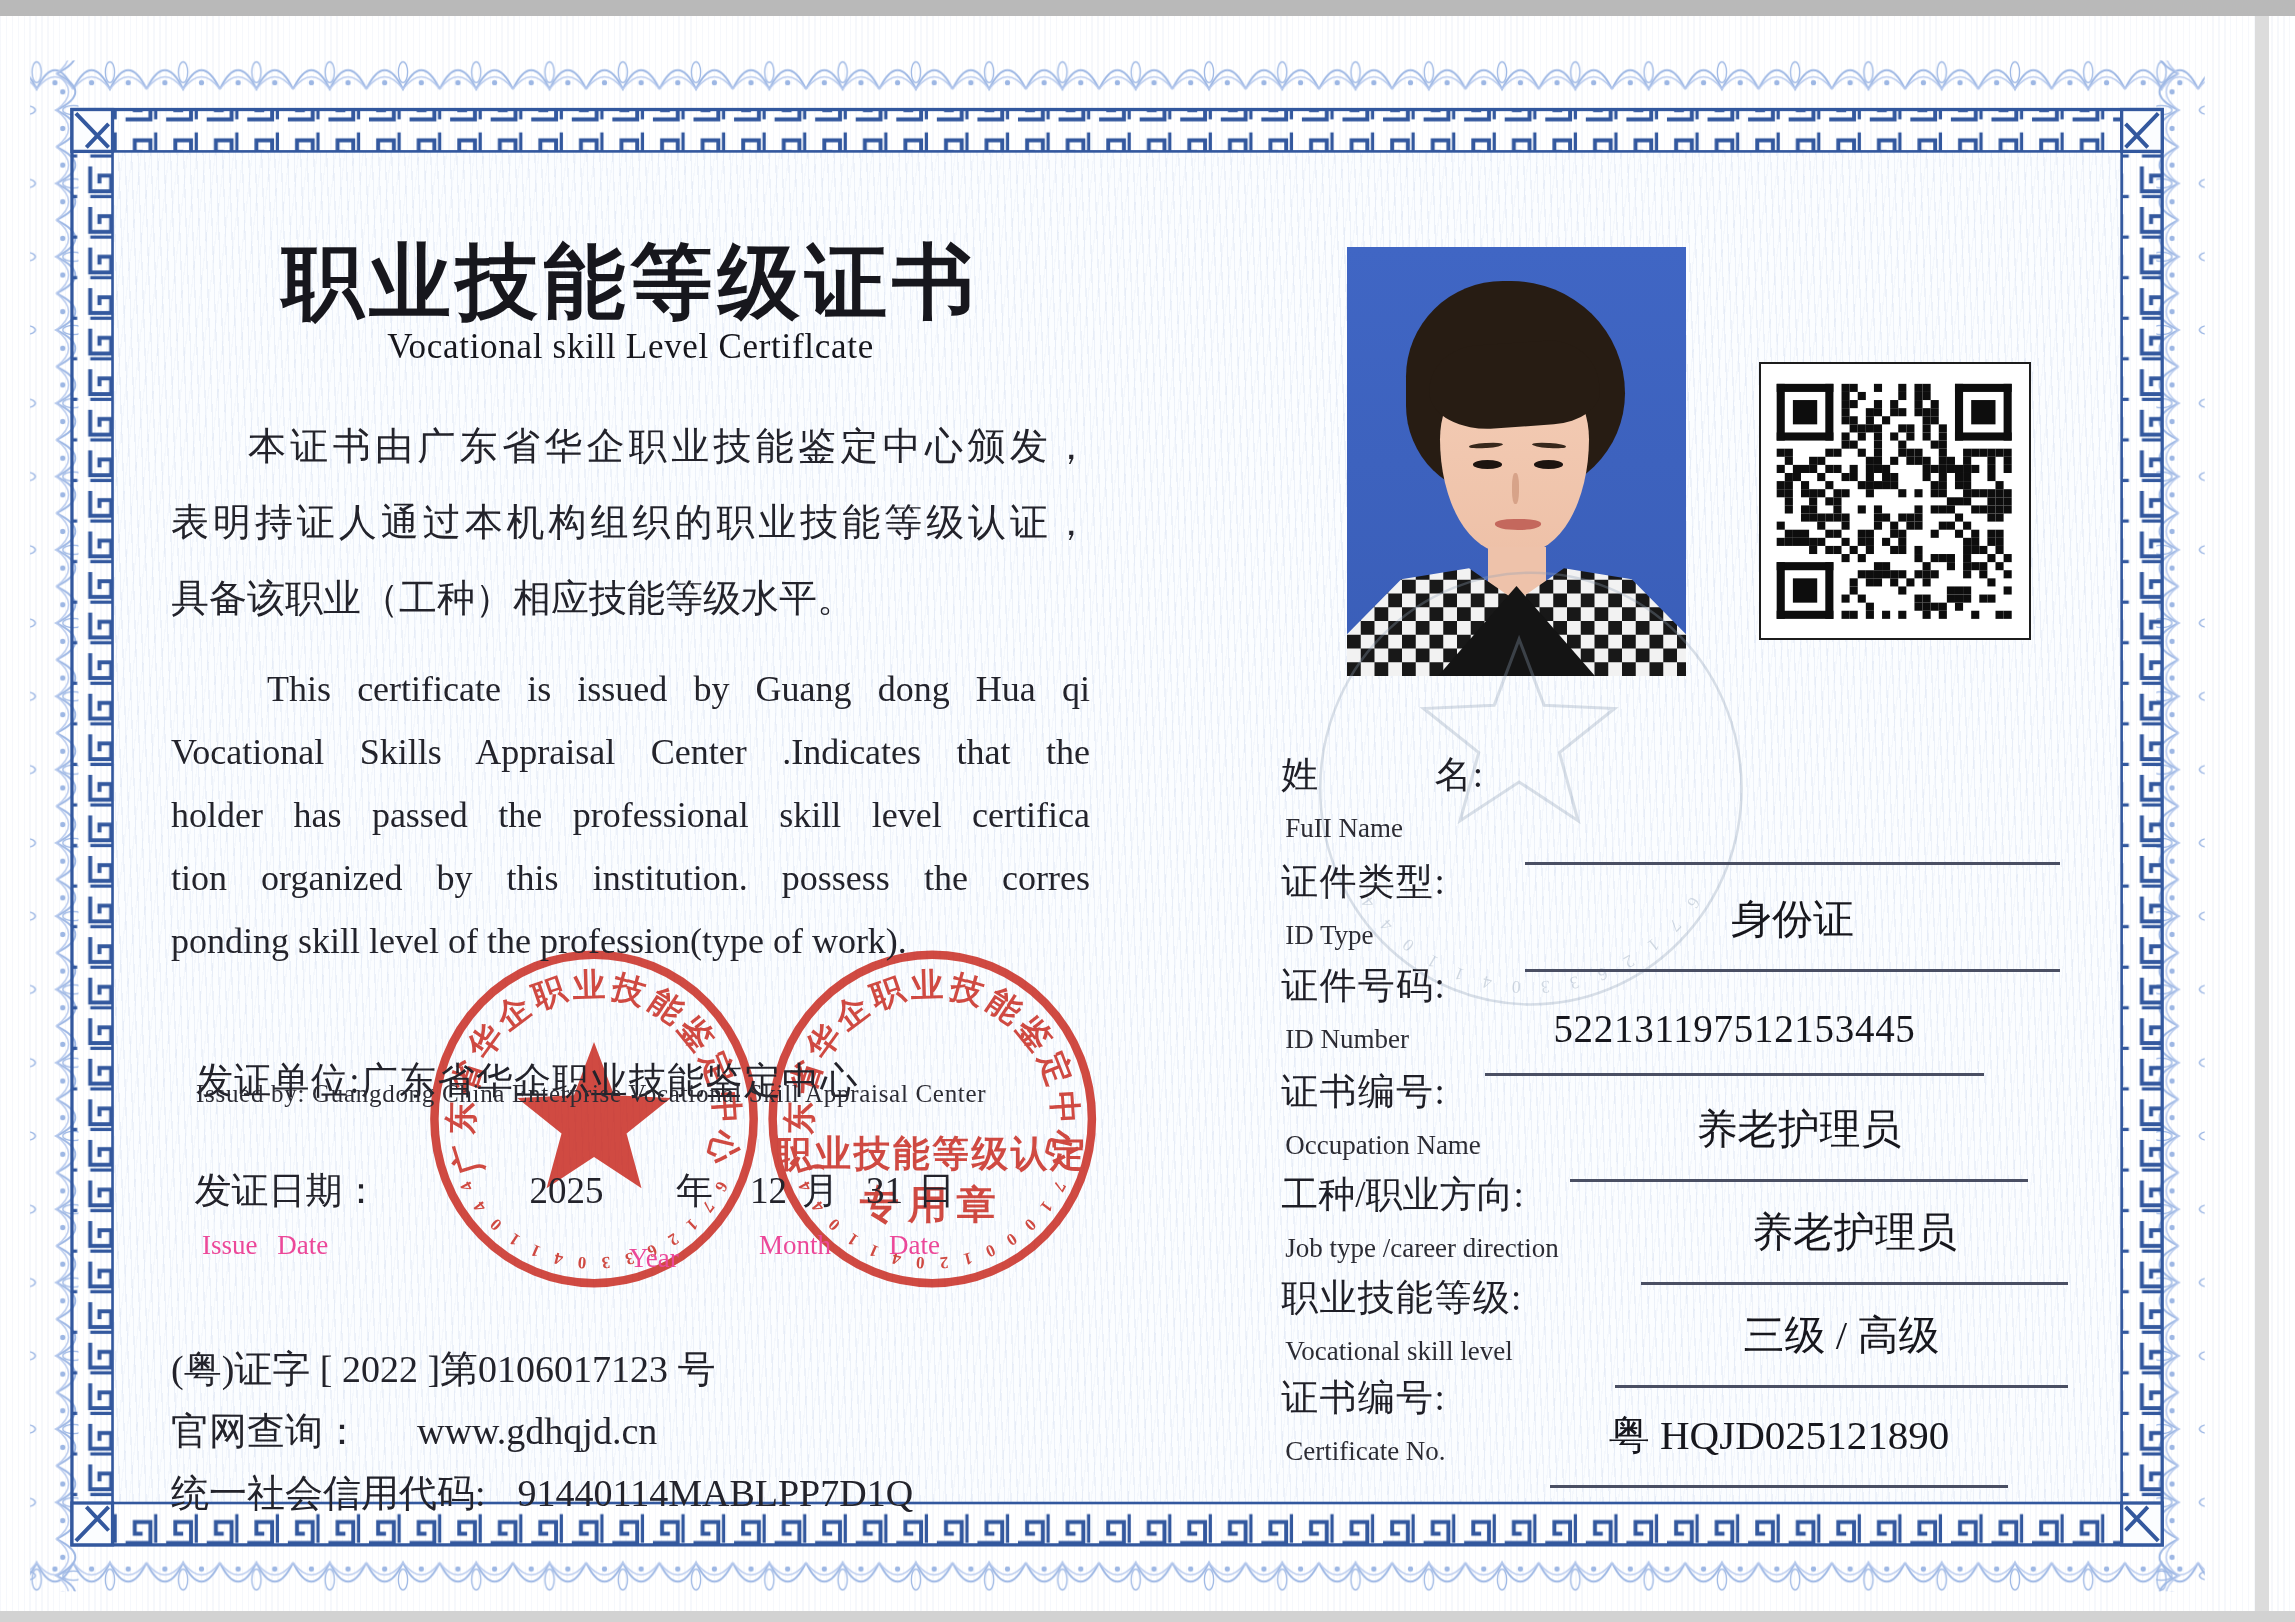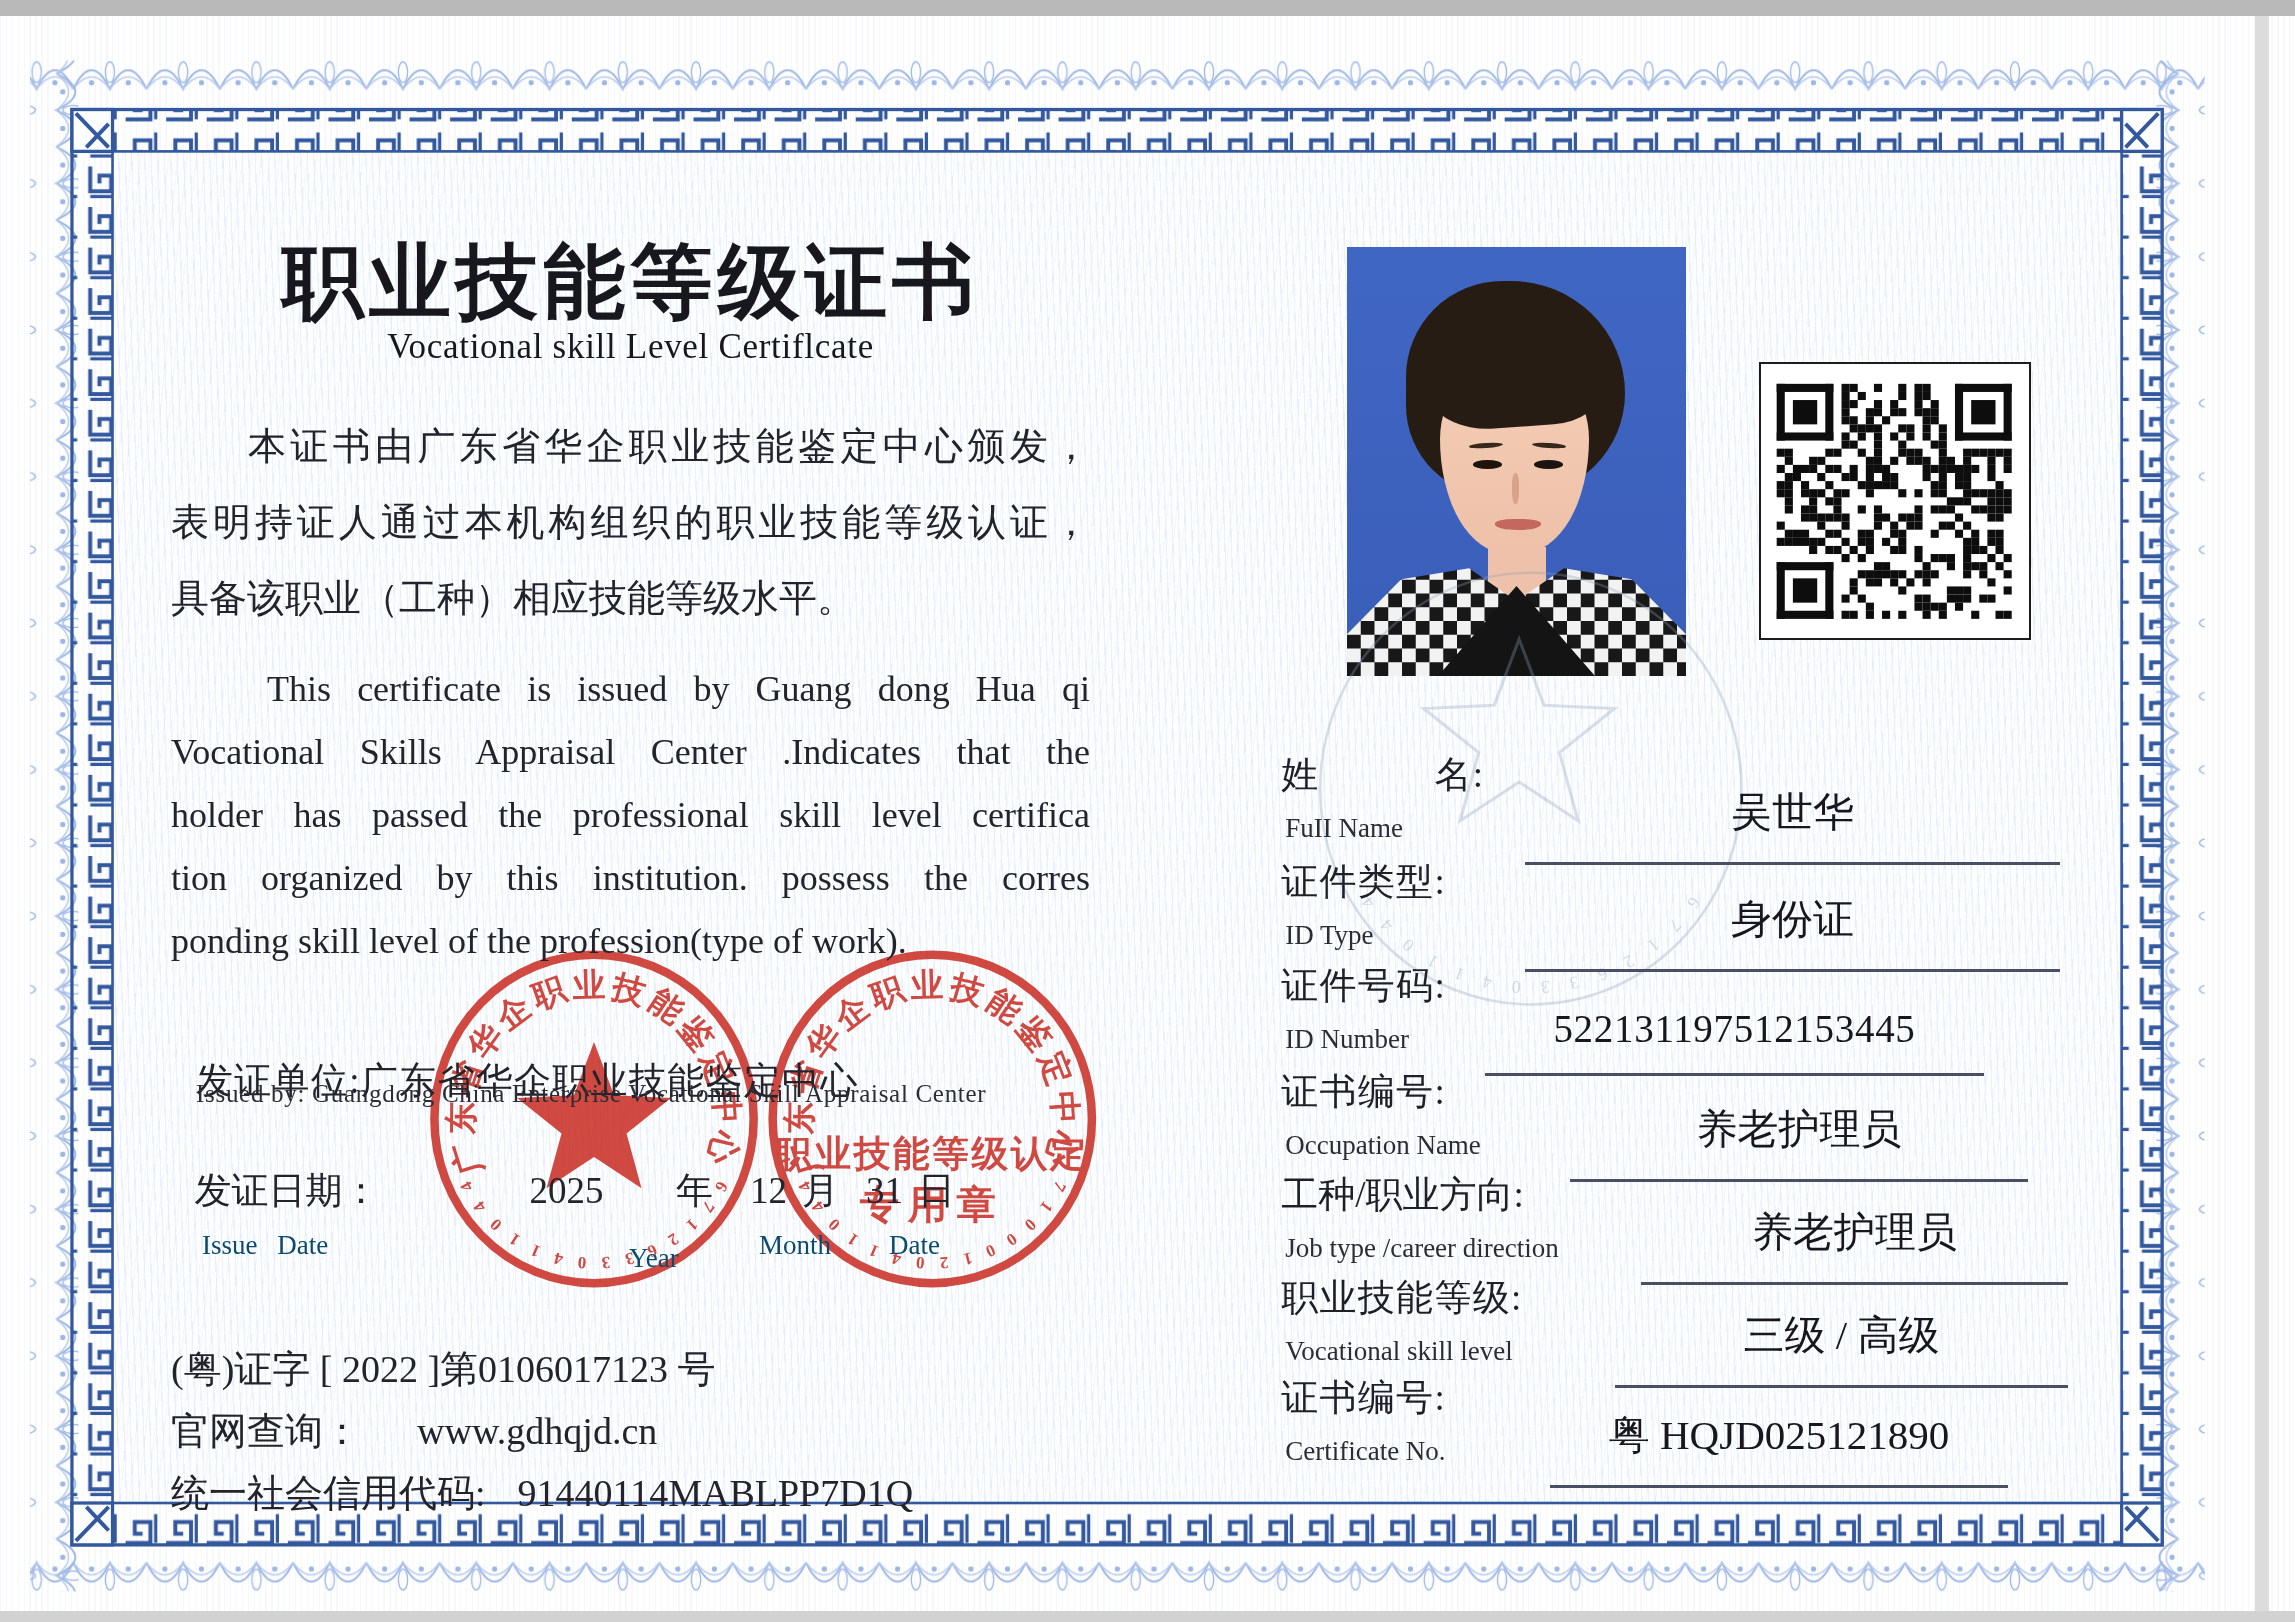--- a/index.html
+++ b/index.html
@@ -36,21 +36,21 @@
   .issuer-en{position:absolute;left:25px;top:1080px;font-size:25px;color:#2c2c34;letter-spacing:0.7px;}
   .daterow{position:absolute;left:0;top:1166px;width:919px;height:111px;font-size:37px;}
   .daterow span{position:absolute;}
   .d-label{left:23.6px;top:0;}
   .d-year{left:330px;top:2.6px;width:131px;text-align:center;}
   .d-unit-y{left:505px;top:0;}
   .d-month{left:558px;top:2.6px;width:79px;text-align:center;}
   .d-unit-m{left:631px;top:0;}
   .d-day{left:674px;top:2.6px;width:79px;text-align:center;}
   .d-unit-d{left:747px;top:0;}
-  .d-en{font-size:27px;color:#0c4a6e;top:64px;}
+  .d-en{font-size:27px;color:#ec4899;top:64px;}
   .d-en-label{left:31px;word-spacing:13px;}
   .d-en-y{left:458px;margin-top:13px;}
   .d-en-m{left:588px;}
   .d-en-d{left:718px;}
   .footer{position:absolute;left:0;top:1338px;width:919px;font-size:38px;line-height:62px;}
   .f-line{display:flex;align-items:baseline;}
   .gap-web{gap:56px;}
   .gap-code{gap:32px;}
 
   
@@ -629,21 +629,20 @@
           <text x="1569.375362062801" y="1865.2409573187279" text-anchor="middle" transform="rotate(137.07692307692307 1569.375362062801 1865.2409573187279)">0</text>
           <text x="1593.104236524344" y="1839.1702971374123" text-anchor="middle" transform="rotate(127.53846153846153 1593.104236524344 1839.1702971374123)">1</text>
           <text x="1612.1848896860924" y="1809.5279713106088" text-anchor="middle" transform="rotate(118 1612.1848896860924 1809.5279713106088)">7</text>
         </g>
     </g>
   </svg>
 
   <div class="fr fr1">
     <div class="cn">姓　　　名:</div>
     <div class="en">FuII Name</div>
-    <div class="val">吴世华</div>
     <div class="line"></div>
   </div>
   <div class="fr fr2">
     <div class="cn">证件类型:</div>
     <div class="en">ID Type</div>
     <div class="val">身份证</div>
     <div class="line"></div>
   </div>
   <div class="fr fr3">
     <div class="cn">证件号码:</div>

